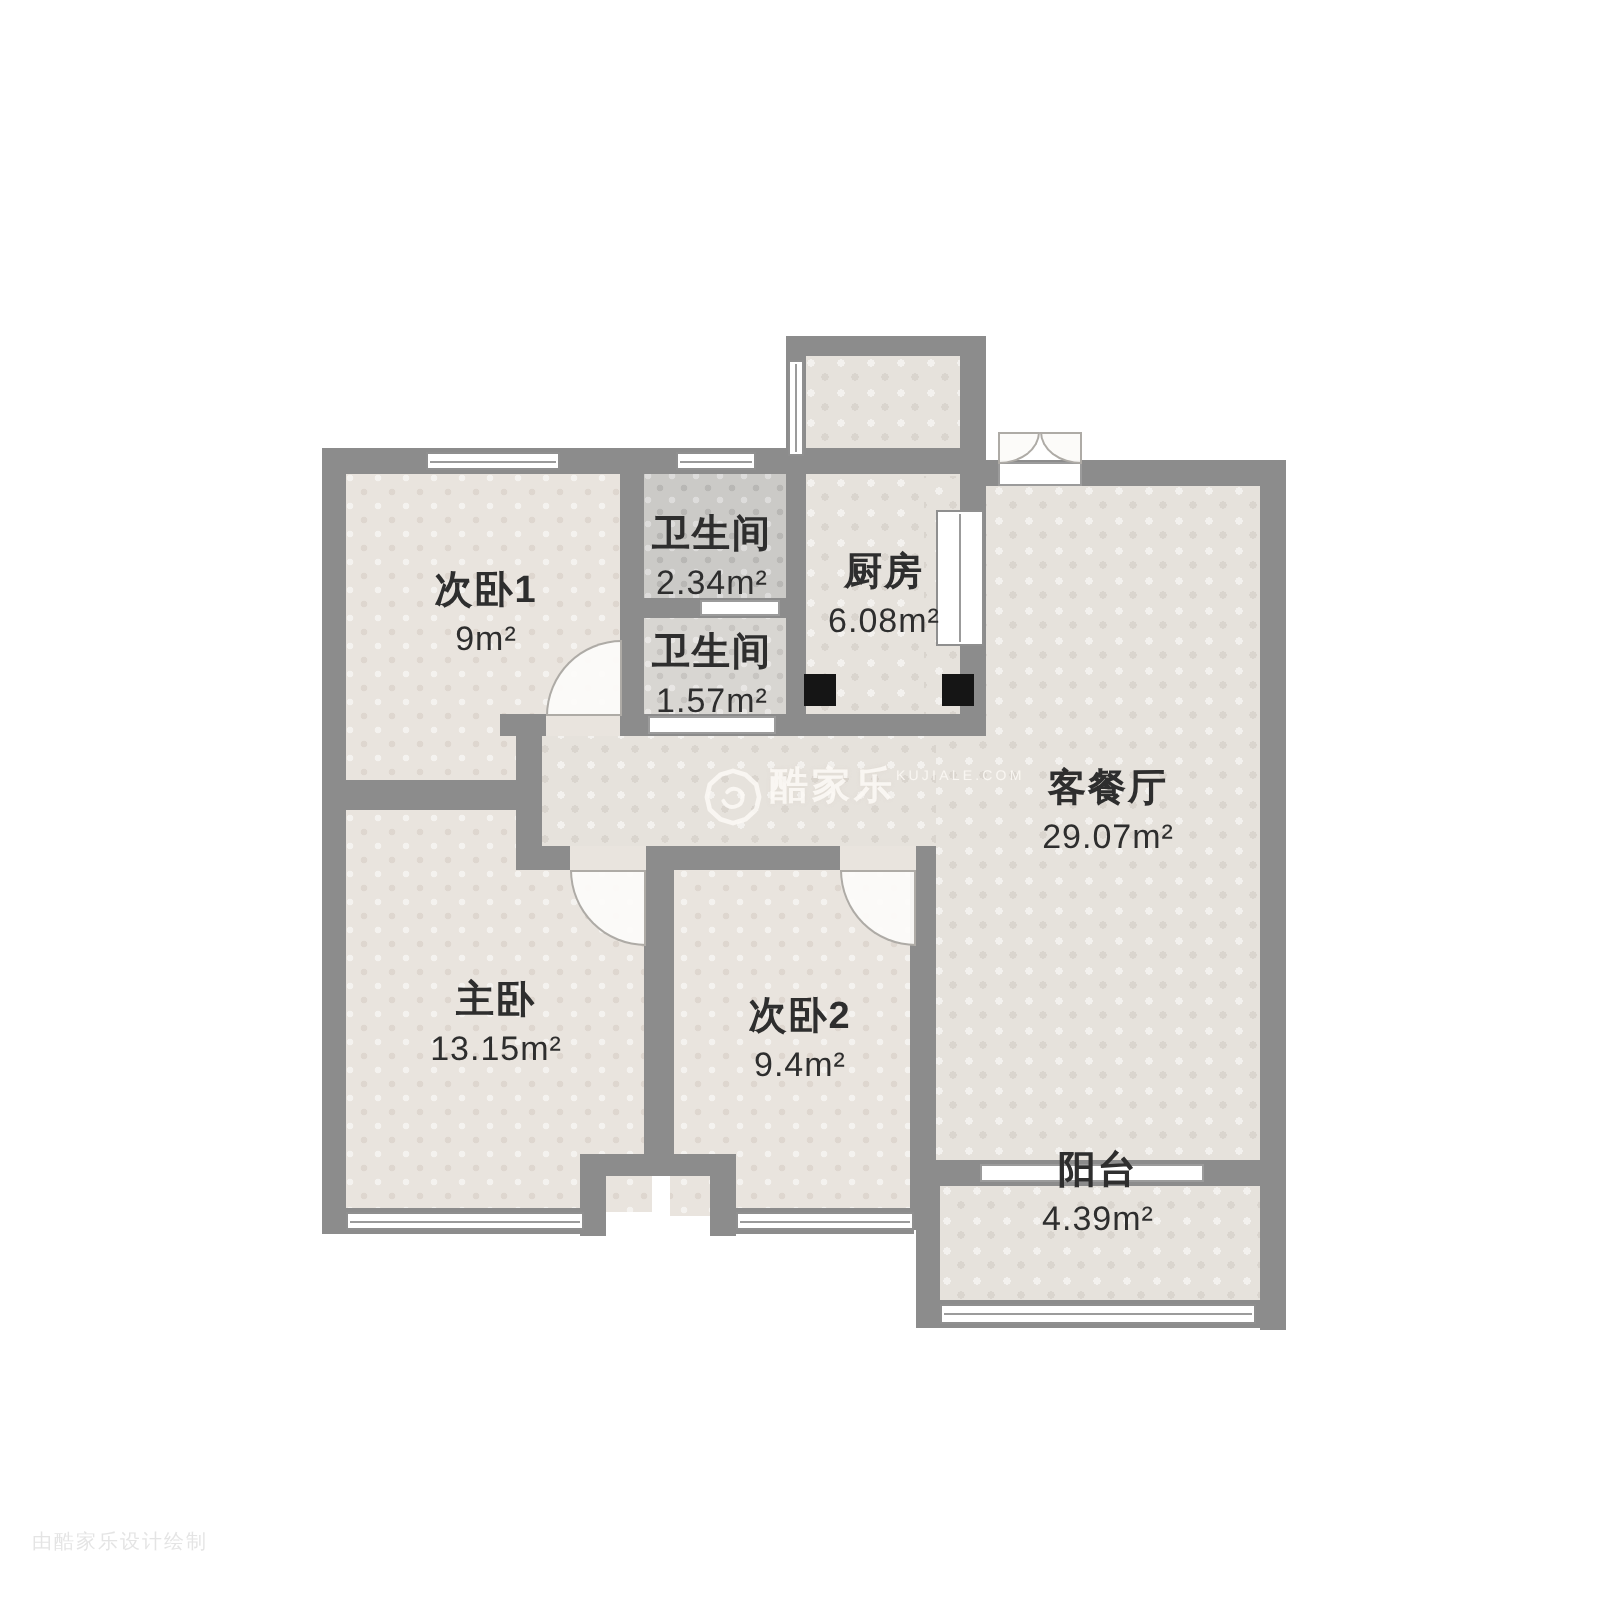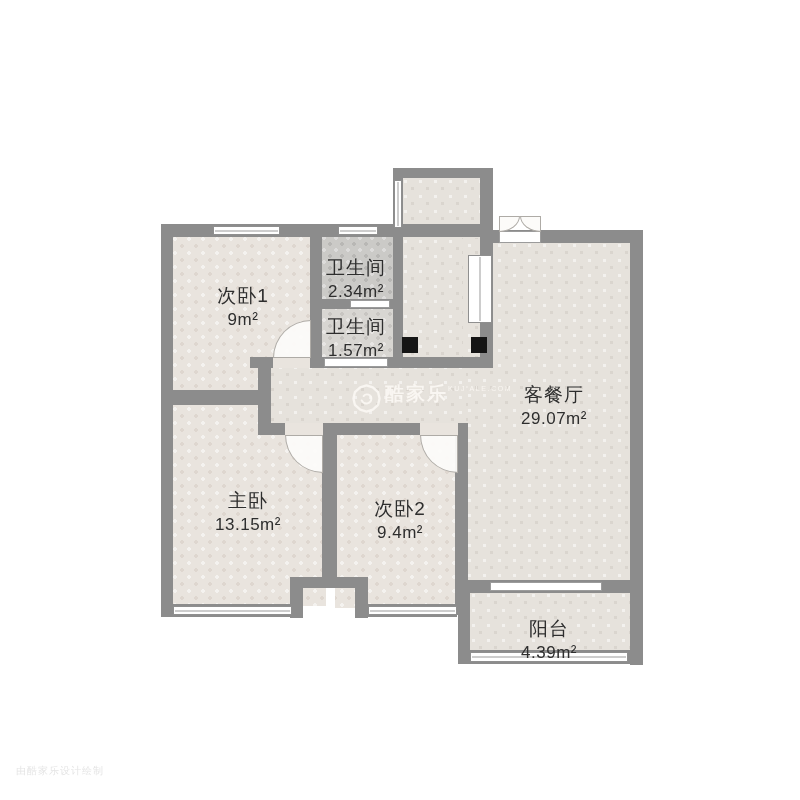--- a/index.html
+++ b/index.html
@@ -37,21 +37,21 @@
   .slider{position:absolute;background:#fff;border:1px solid #9b9b9b;box-sizing:border-box;}
   .opening{position:absolute;}
   .arc{position:absolute;background:rgba(252,251,249,.95);border:1px solid #aeaba6;box-sizing:border-box;}
   .arc-tl{border-radius:100% 0 0 0;}
   .arc-bl{border-radius:0 0 0 100%;}
   .arc-br{border-radius:0 0 100% 0;}
   .flue{position:absolute;background:var(--flue);}
   
   .room-label{position:absolute;transform:translateX(-50%);text-align:center;
     color:var(--label-text);white-space:nowrap;}
-  .rname{font-size:19px;font-weight:400;letter-spacing:1px;line-height:22px;}
+  .rname{font-size:19px;font-weight:700;letter-spacing:1px;line-height:22px;}
   .rarea{font-size:17px;font-weight:500;line-height:25px;letter-spacing:.5px;}
   
   .wm-center{position:absolute;left:352px;top:384px;display:flex;align-items:flex-start;
     gap:4px;opacity:.85;pointer-events:none;}
   .wm-icon{width:29px;height:29px;flex:0 0 auto;}
   .wm-texts{display:flex;flex-direction:row;align-items:flex-start;}
   .wm-brand{font-size:19px;font-weight:700;color:#fdfaf6;letter-spacing:2px;line-height:20px;
     text-shadow:0 0 2px rgba(210,200,190,.35);}
   .wm-domain{font-size:7px;color:#fdfaf6;letter-spacing:1.6px;line-height:8px;margin-top:1px;}
   .wm-corner{position:absolute;left:16px;top:764px;font-size:10px;color:#cfcfcf;opacity:.55;
@@ -123,37 +123,41 @@
   <div class="flue" style="left:471px;top:337px;width:16px;height:16px"></div>
 
   <div class="room-label" style="left:243px;top:285px">
     <div class="rname">次卧1</div>
     <div class="rarea">9m²</div>
   </div>
   <div class="room-label" style="left:356px;top:257px">
     <div class="rname">卫生间</div>
     <div class="rarea">2.34m²</div>
   </div>
+  <div class="room-label" style="left:442px;top:276px">
+    <div class="rname">厨房</div>
+    <div class="rarea">6.08m²</div>
+  </div>
   <div class="room-label" style="left:356px;top:316px">
     <div class="rname">卫生间</div>
     <div class="rarea">1.57m²</div>
   </div>
   <div class="room-label" style="left:554px;top:384px">
     <div class="rname">客餐厅</div>
     <div class="rarea">29.07m²</div>
   </div>
   <div class="room-label" style="left:248px;top:490px">
     <div class="rname">主卧</div>
     <div class="rarea">13.15m²</div>
   </div>
   <div class="room-label" style="left:400px;top:498px">
     <div class="rname">次卧2</div>
     <div class="rarea">9.4m²</div>
   </div>
-  <div class="room-label" style="left:549px;top:618px">
+  <div class="room-label" style="left:549px;top:575px">
     <div class="rname">阳台</div>
     <div class="rarea">4.39m²</div>
   </div>
 
   <div class="wm-center">
     <svg class="wm-icon" viewBox="0 0 30 30">
       <polygon points="15,1.5 21.5,3.5 27,8.5 28.5,15 27,21.5 21.5,26.5 15,28.5 8.5,26.5 3,21.5 1.5,15 3,8.5 8.5,3.5" fill="none" stroke="#fdfaf6" stroke-width="2.4" stroke-linejoin="round"></polygon>
       <path d="M10 17 q2 4 6 3 q4 -1 4 -5 q0 -3 -3 -4 q-3 -1 -5 1.5" fill="none" stroke="#fdfaf6" stroke-width="2" stroke-linecap="round"></path>
     </svg>
     <div class="wm-texts">

